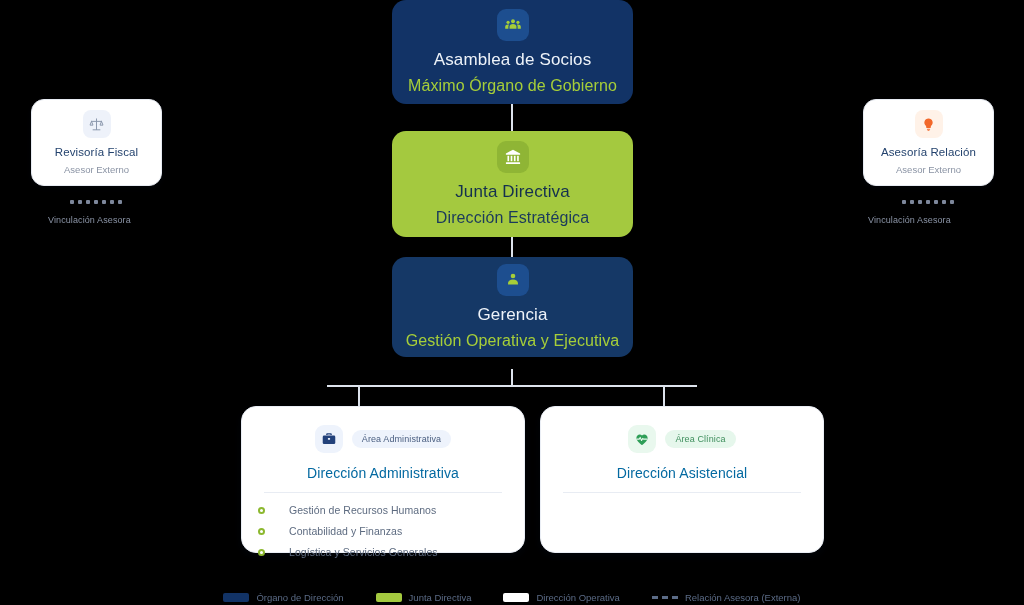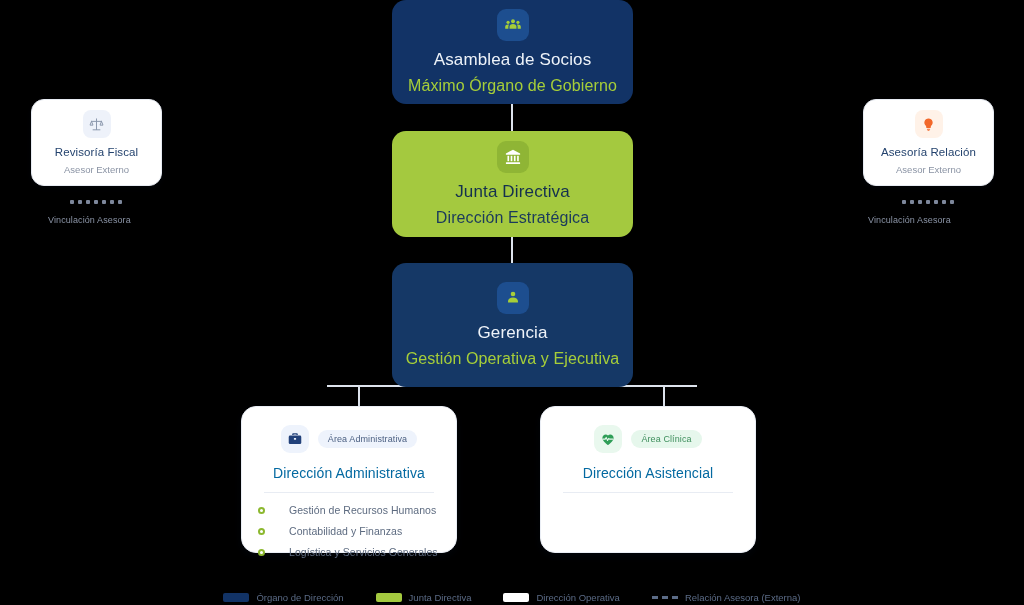--- a/index.html
+++ b/index.html
@@ -60,21 +60,21 @@
   #node-junta {
     left: 392px; top: 131px; width: 241px; height: 106px;
     background: #a4c93f;
   }
   #node-junta .node-icon-box { background: #8fb535; }
   #node-junta .node-title { color: #14304f; }
   #node-junta .node-sub { color: #1b3a5c; }
 
   
   #node-gerencia {
-    left: 392px; top: 263px; width: 241px; height: 124px;
+    left: 392px; top: 257px; width: 241px; height: 100px;
     background: #153866;
   }
   #node-gerencia .node-icon-box { background: #1d4e8f; }
   #node-gerencia .node-title { color: #eef3f9; }
   #node-gerencia .node-sub { color: #a6ce39; }
 
   
   .advisor {
     position: absolute;
     width: 131px; height: 87px;
@@ -124,21 +124,21 @@
     color: #8b94a6;
     letter-spacing: .1px;
     white-space: nowrap;
   }
   #rel-left  { left: 48px;  top: 215px; }
   #rel-right { left: 868px; top: 215px; }
 
   
   .dept {
     position: absolute;
-    width: 216px; height: 147px;
+    width: 284px; height: 147px;
     background: #ffffff;
     border: 1px solid #eaeef5;
     border-radius: 15px;
     padding: 18px 16px 14px 16px;
     box-shadow: 0 3px 9px rgba(20,40,80,.12);
   }
   #dept-admin    { left: 241px; top: 406px; }
   #dept-clinica  { left: 540px; top: 406px; }
 
   .dept-head {

